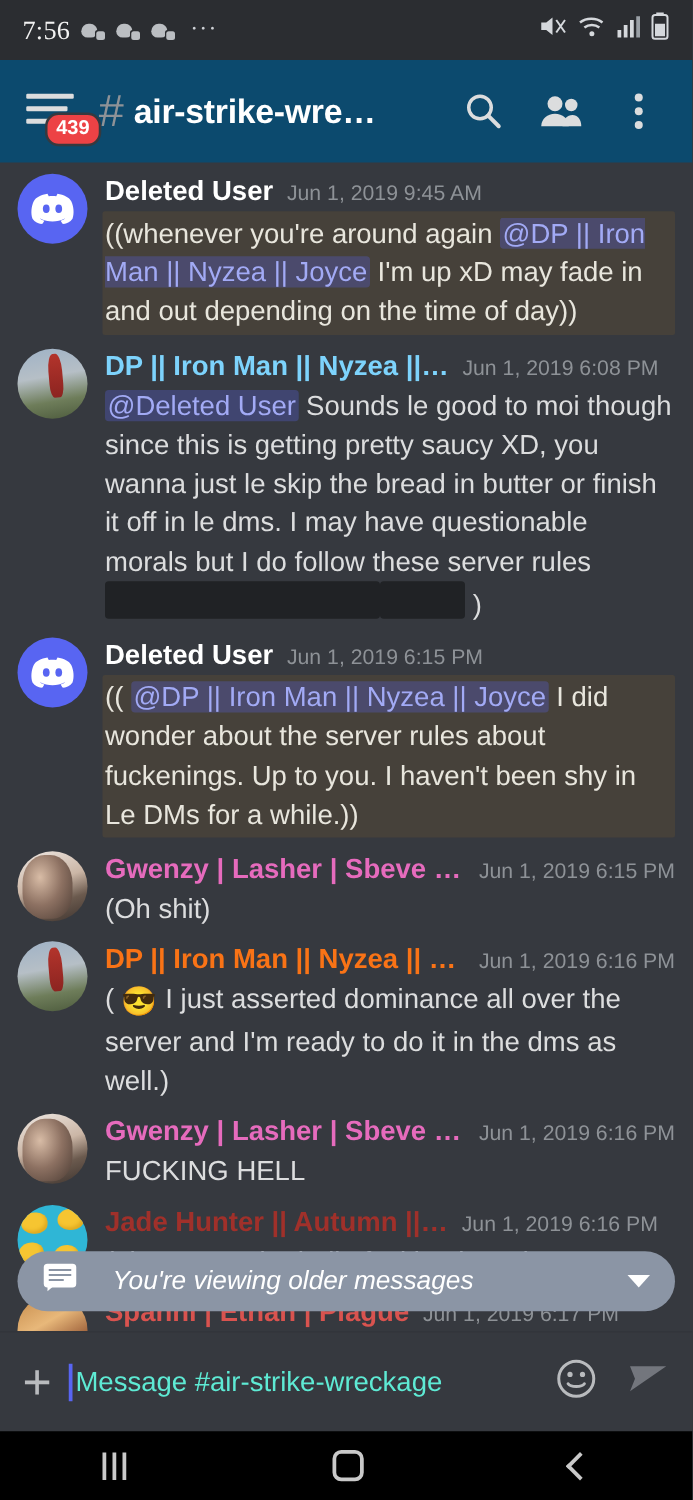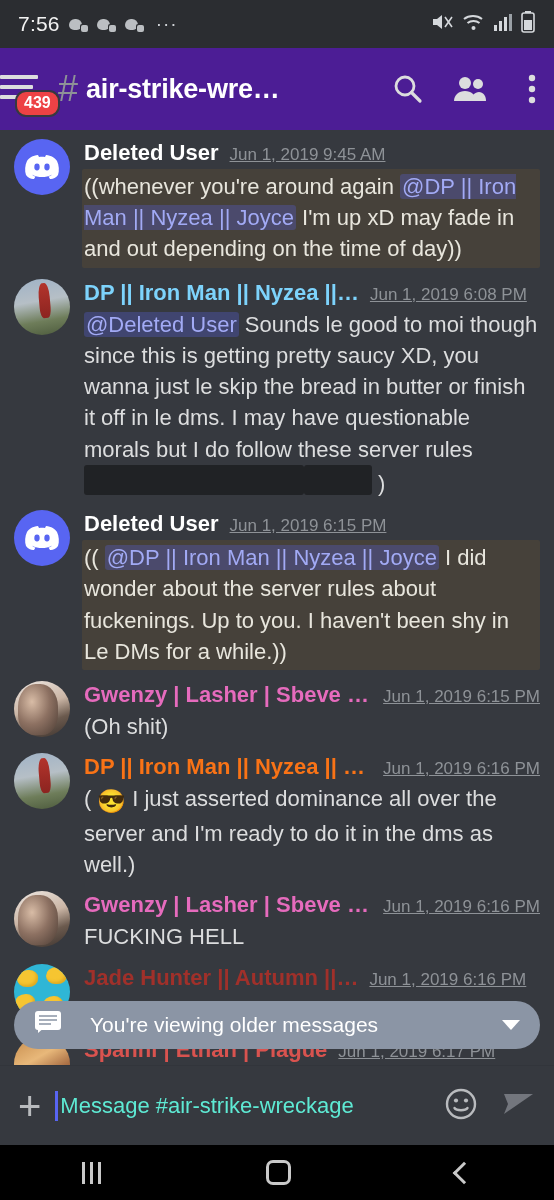--- a/index.html
+++ b/index.html
@@ -9,39 +9,40 @@
     font-family:"Liberation Sans", sans-serif;
     overflow:hidden;
     position:relative;
   }
 
   
   .statusbar {
     height:48px; background:#2b2d31; color:#e6e6e6;
     display:flex; align-items:center; padding:0 18px;
     font-size:20px;
+    font-family:Liberation Serif, serif;
   }
   .sb-left { display:flex; align-items:center; gap:9px; }
   .sb-time { font-size:21px; letter-spacing:.2px; color:#f2f2f2; }
   .sb-appicon { width:19px; height:15px; position:relative; display:inline-block; opacity:.88; }
   .sb-appicon:before {
     content:""; position:absolute; left:0; top:2px; width:13px; height:11px;
     background:#cfd2d6; border-radius:7px 7px 6px 6px;
   }
   .sb-appicon:after {
     content:""; position:absolute; right:0; bottom:0; width:7px; height:7px;
     background:#cfd2d6; border-radius:2px; box-shadow:-1px -1px 0 0 #2b2d31;
   }
   .sb-dots { font-size:19px; color:#cfd2d6; letter-spacing:1px; margin-left:3px; }
   .sb-right { margin-left:auto; display:flex; align-items:center; gap:7px; }
 
   
   .header {
-    height:82px; background:#4c1d95;
-    display:flex; align-items:center; padding:0 0;
+    height:82px; background:#0c4a6e;
+    display:flex; align-items:center; padding:0 21px;
   }
   .hamburger-wrap { position:relative; width:46px; height:40px; flex:0 0 auto; }
   .hamburger { position:absolute; left:0; top:6px; width:38px; }
   .hamburger span {
     display:block; height:4px; background:#dcddde; border-radius:1px; margin-bottom:6px;
   }
   .hamburger span:nth-child(2){ width:33px; }
   .hamburger span:nth-child(3){ width:30px; }
   .badge {
     position:absolute; left:15px; top:21px;
@@ -69,21 +70,21 @@
   .avatar {
     width:56px; height:56px; border-radius:50%; flex:0 0 auto;
     margin-right:14px; overflow:hidden; position:relative; background:#5865f2;
   }
   .msg-body { flex:1; min-width:0; padding-top:1px; }
   .msg-head { display:flex; align-items:baseline; flex-wrap:nowrap; }
   .author {
     font-size:22px; font-weight:bold; white-space:nowrap;
     overflow:hidden; text-overflow:ellipsis; max-width:290px;
   }
-  .ts { color:#8e9297; font-size:17px; margin-left:11px; white-space:nowrap; flex:0 0 auto;text-decoration:underline; }
+  .ts { color:#8e9297; font-size:17px; margin-left:11px; white-space:nowrap; flex:0 0 auto; }
   .content {
     color:#dcddde; font-size:22px; line-height:1.42; margin-top:3px;
     word-wrap:break-word;
   }
   .content.mentioned-text { color:#e8e6dd; }
   .mention {
     color:#a2aaf5; background:rgba(88,101,242,0.28);
     border-radius:3px; padding:0 2px; font-weight:500;
   }
   .msg.mentioned { position:relative; }
@@ -113,21 +114,21 @@
   .av-jade .lemon {
     position:absolute; width:36%; height:30%; background:#f6c531;
     border-radius:55% 45% 50% 50%; box-shadow:inset -2px -2px 3px rgba(180,120,0,.35);
   }
   .av-partial { background:linear-gradient(150deg,#c58a4a,#e8b87a 40%,#8a4a2a 80%); }
 
   
   .jump-pill {
     position:absolute; left:14px; right:14px; bottom:151px; height:48px;
     background:#8b95a5; border-radius:26px;
-    display:flex; align-items:center; padding:0 20px; color:#fff;
+    display:flex; align-items:center; padding:0 20px; color:#fff;font-style:italic;
   }
   .jump-label { font-size:21px; margin-left:26px; flex:1; }
   .chev { width:0;height:0;border-left:9px solid transparent;border-right:9px solid transparent;border-top:10px solid #fff; }
 
   
   .inputbar {
     position:absolute; left:0; right:0; bottom:55px; height:80px;
     background:#36393f; display:flex; align-items:center; padding:0 18px;
     border-top:1px solid #32353b;
   }

